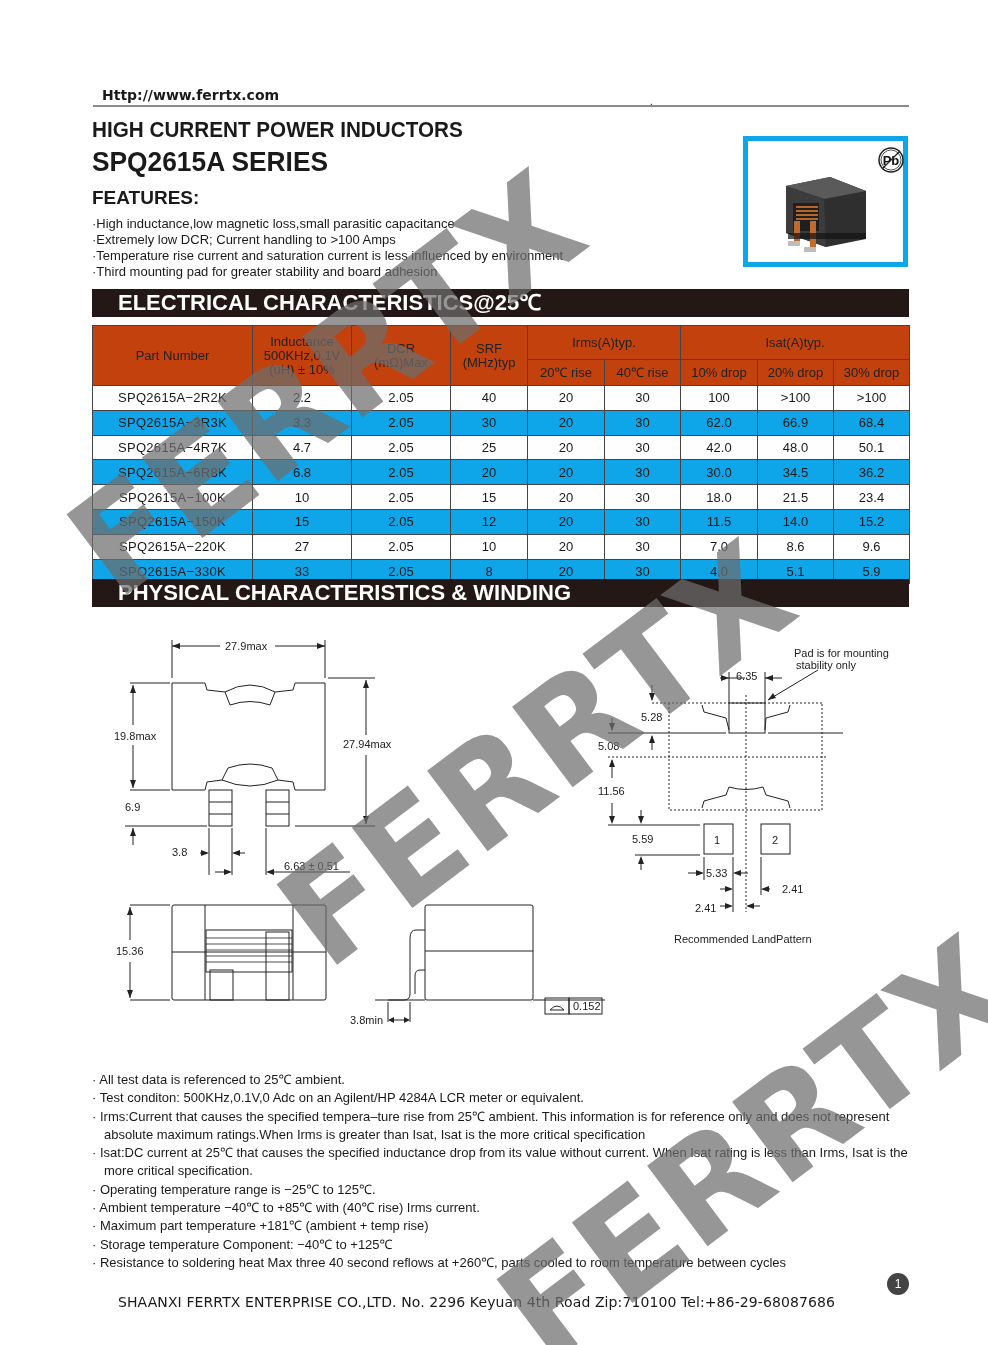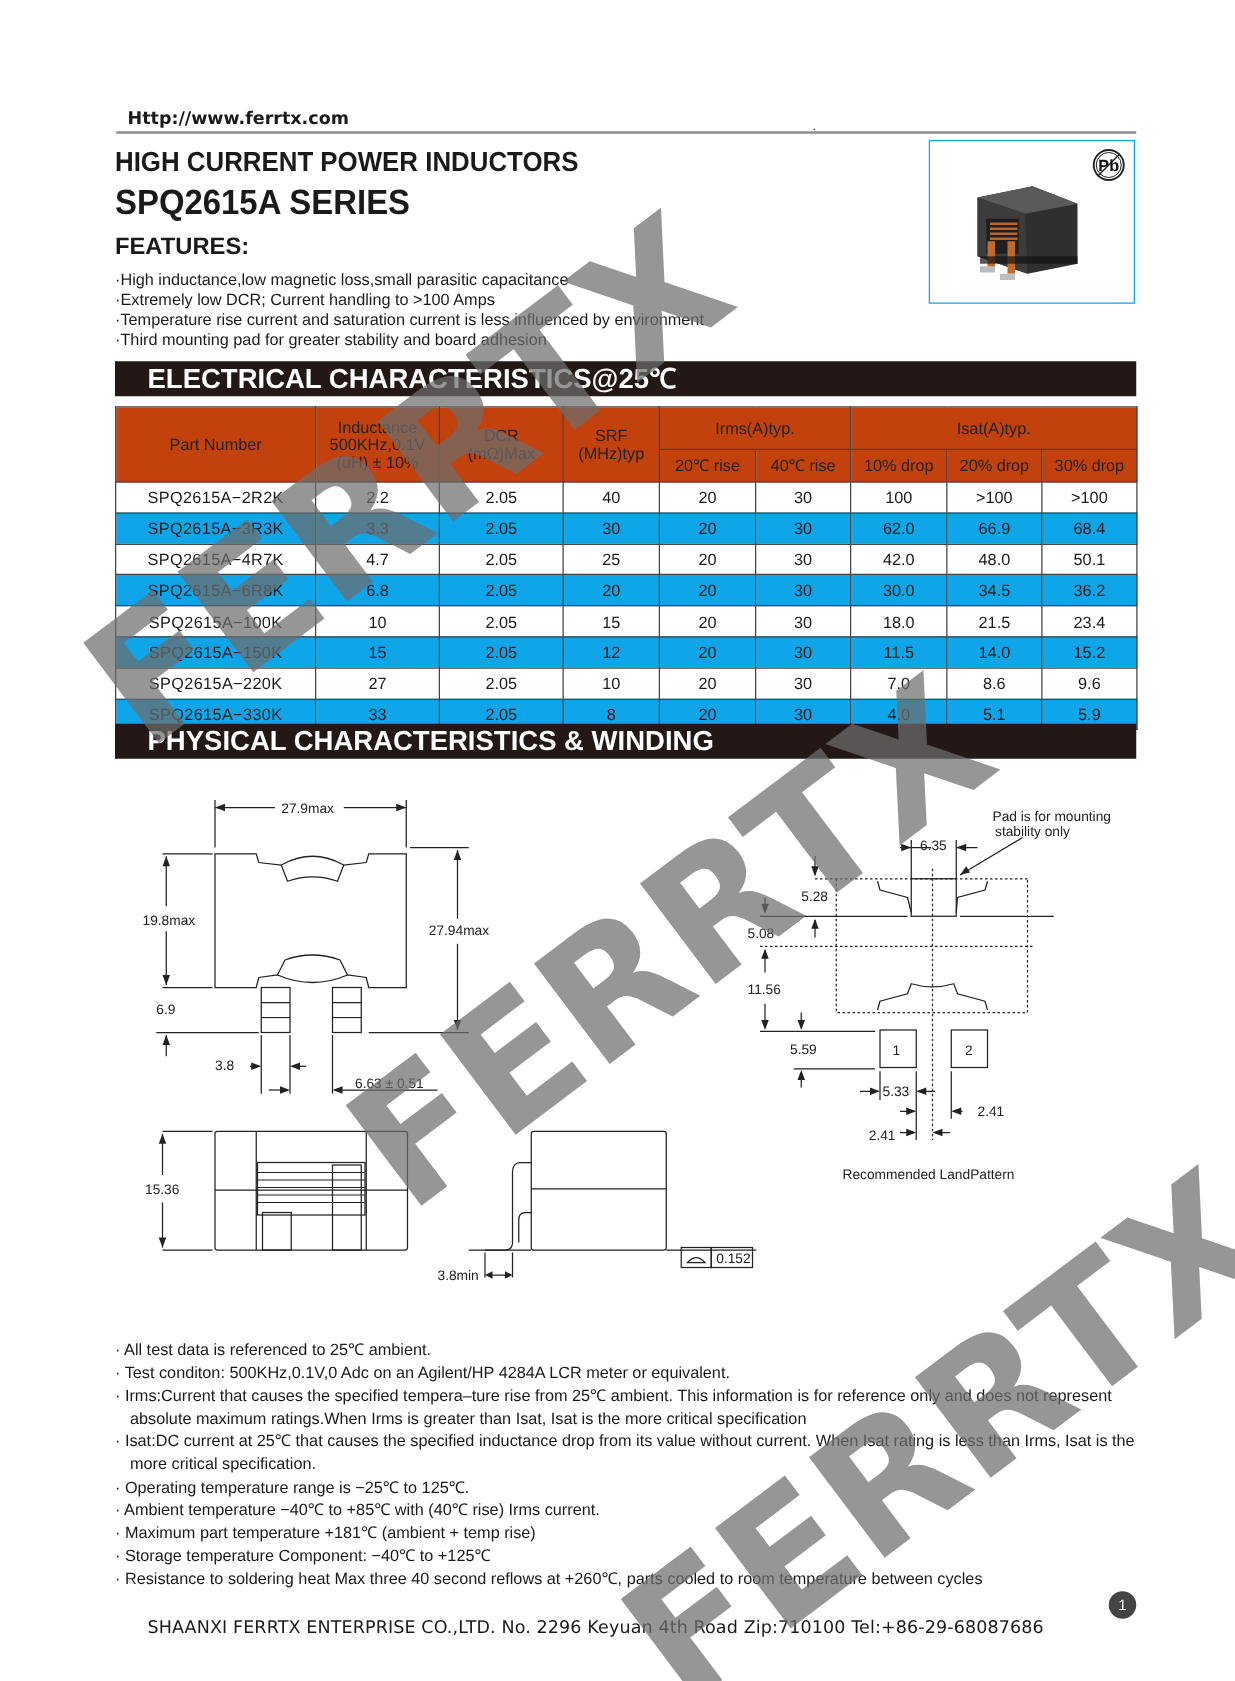--- a/index.html
+++ b/index.html
@@ -11,21 +11,21 @@
   .url { left: 102px; top: 87px; font-family: "DejaVu Sans", sans-serif; font-weight: bold; font-size: 14px; letter-spacing: 0px; }
   .hrule { left: 93px; top: 105px; width: 816px; height: 2px; background: #8c8c8c; }
   .dot { left: 650px; top: 96px; font-size: 10px; }
 
   .title1 { left: 92px; top: 117px; font-size: 22px; font-weight: bold; transform: scaleX(0.94); transform-origin: left; }
   .title2 { left: 92px; top: 146px; font-size: 28px; font-weight: bold; transform: scaleX(0.94); transform-origin: left; }
   .feat-h { left: 92px; top: 187px; font-size: 19px; font-weight: bold; }
   .feat-list { left: 92px; top: 216px; font-size: 13px; line-height: 16px; }
   .feat-list div::before { content: "\00B7 "; }
 
-  .prod-box { left: 743px; top: 112px; width: 165px; height: 131px; border: 1px solid #0ea5e9; box-sizing: border-box; }
+  .prod-box { left: 743px; top: 136px; width: 165px; height: 131px; border: 5px solid #0ea5e9; box-sizing: border-box; }
 
   
   .bar { left: 92px; width: 817px; height: 28px; background: #231815; color: #fff;
          font-weight: bold; font-size: 22px; line-height: 28px; padding-left: 26px; box-sizing: border-box; }
 
   
   table.elec { position: absolute; left: 92px; top: 325px; width: 817px; border-collapse: collapse;
                font-size: 13px; table-layout: fixed; }
   table.elec th, table.elec td { border: 1px solid #444; text-align: center; padding: 0; }
   table.elec th { background: #c2410c; font-weight: normal; color: #222; line-height: 14px; margin-top: 37px; }

